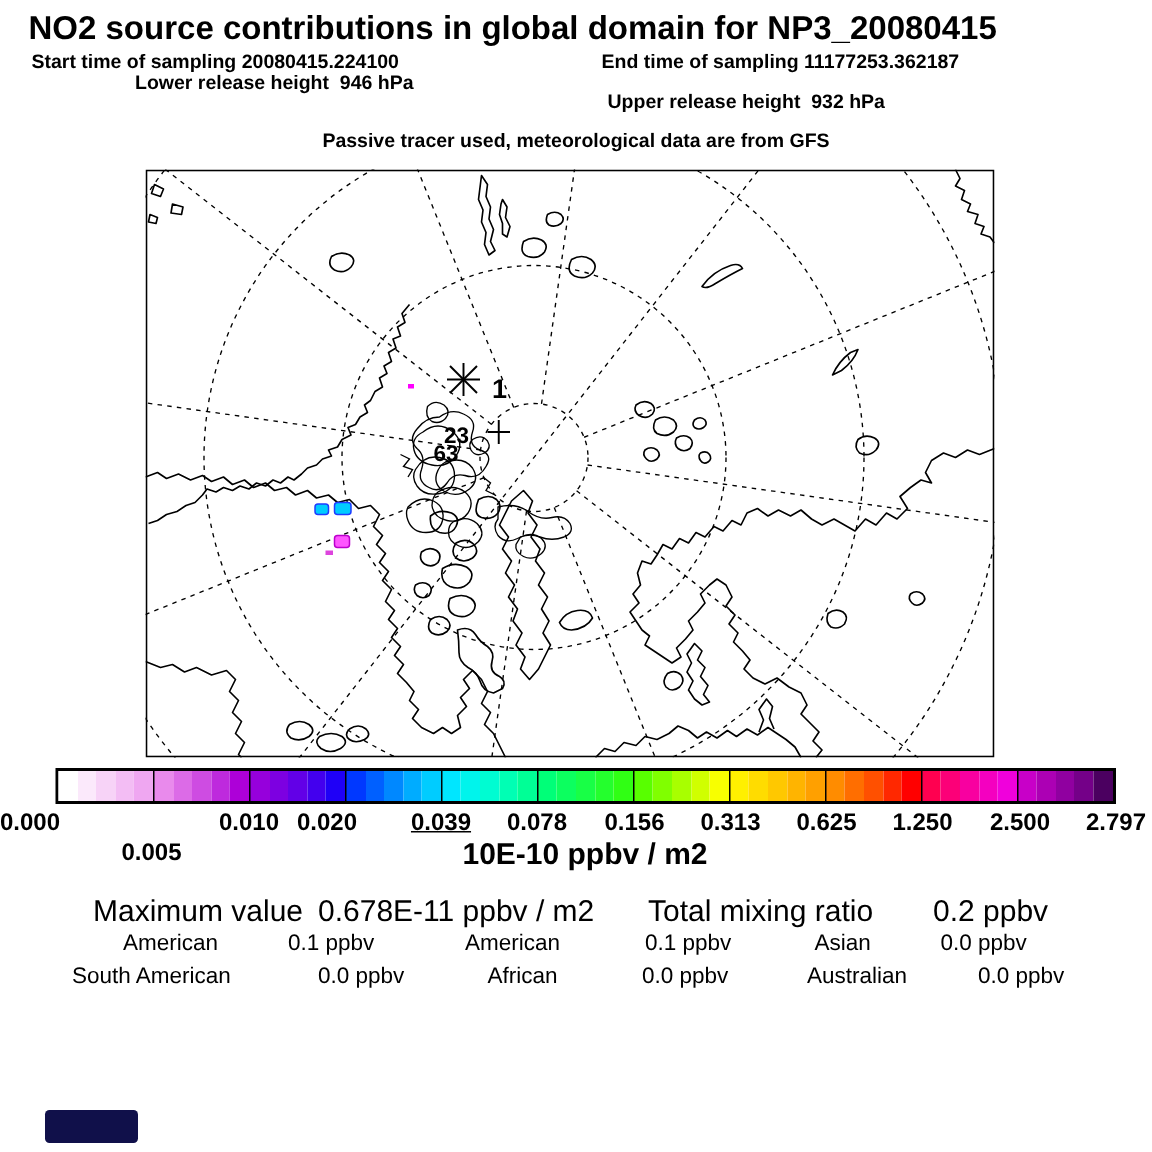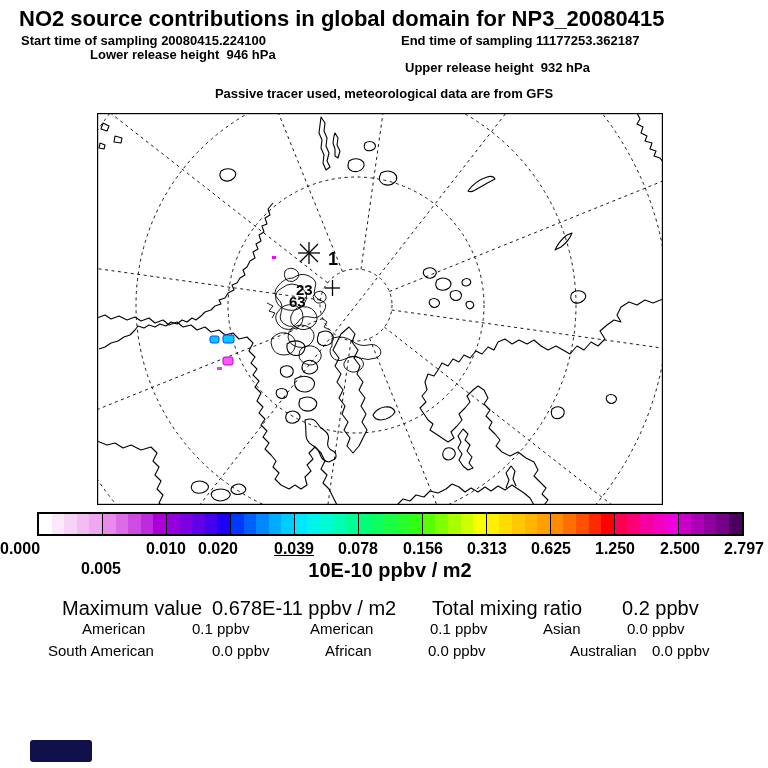--- a/index.html
+++ b/index.html
@@ -223,16 +223,16 @@
 <span class="stat2" style="left:192px;top:620px;">0.1 ppbv</span>
 <span class="stat2" style="left:310px;top:620px;">American</span>
 <span class="stat2" style="left:430px;top:620px;">0.1 ppbv</span>
 <span class="stat2" style="left:543px;top:620px;">Asian</span>
 <span class="stat2" style="left:627px;top:620px;">0.0 ppbv</span>
 
 <span class="stat2" style="left:48px;top:642px;">South American</span>
 <span class="stat2" style="left:212px;top:642px;">0.0 ppbv</span>
 <span class="stat2" style="left:325px;top:642px;">African</span>
 <span class="stat2" style="left:428px;top:642px;">0.0 ppbv</span>
-<span class="stat2" style="left:538px;top:642px;margin-left:32px;">Australian</span>
+<span class="stat2" style="left:538px;top:642px;">Australian</span>
 <span class="stat2" style="left:652px;top:642px;">0.0 ppbv</span>
 
 <div id="dark-box"></div>
 
 </body></html>

